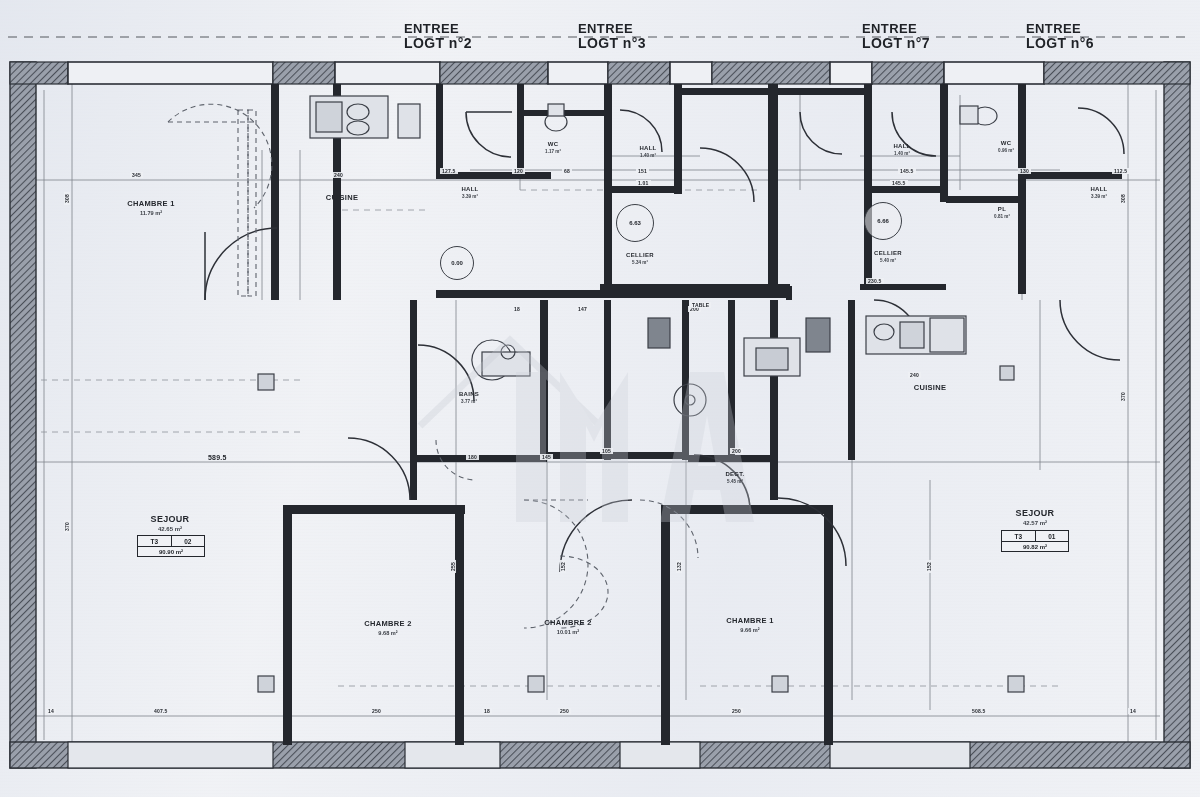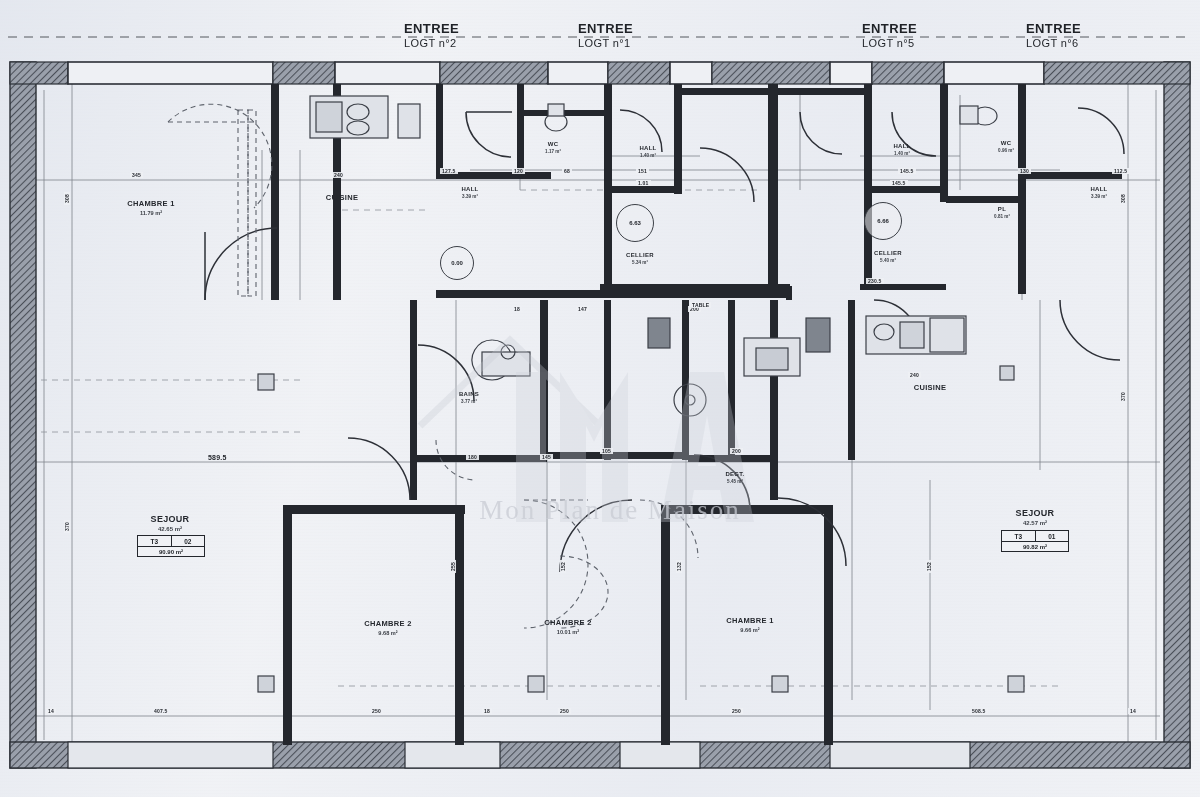--- a/index.html
+++ b/index.html
@@ -18,21 +18,21 @@
   }
   .lyr{position:absolute;inset:0;}
   svg{position:absolute;left:0;top:0;}
 
   
   .tx{position:absolute;color:#2b2f36;font-family:"Liberation Sans",sans-serif;white-space:nowrap;}
   .entree{
     font-size:13px;font-weight:bold;letter-spacing:.4px;color:#1f2227;
     text-align:left;line-height:14px;
   }
-  .entree small{display:block;font-size:11px;font-weight:normal;}
+  .entree small{display:block;font-size:14px;font-weight:bold;}
   .room{font-size:7.5px;font-weight:bold;letter-spacing:.3px;text-align:center;line-height:8.5px;color:#25282e;}
   .room .area{display:block;font-size:5.6px;font-weight:bold;letter-spacing:0;color:#3a3e45;}
   .room.big{font-size:9px;line-height:10px;}
   .room.big .area{font-size:6px;}
   .room.tiny{font-size:6px;line-height:7px;}
   .room.tiny .area{font-size:4.6px;}
   .dim{font-size:6px;font-weight:bold;color:#23262c;background:rgba(238,240,244,.92);padding:0 2px;letter-spacing:.2px;}
   .dim.v{writing-mode:vertical-rl;transform:rotate(180deg);padding:2px 0;}
   .dim.sm{font-size:5px;}
   .dim.lg{font-size:7px;}
@@ -276,35 +276,34 @@
   <svg id="wm" viewBox="0 0 404 290">
     <g fill="none" stroke="#c5c9d2" stroke-width="7">
       <path d="M22,150 L112,64 L202,150"></path>
     </g>
     <g fill="#ccd0d8">
       <rect x="118" y="96" width="30" height="150"></rect>
       <path d="M162,246 L162,96 L196,150 L230,96 L230,246 L204,246 L204,150 L196,166 L188,150 L188,246 Z"></path>
       <path d="M262,246 L292,96 L326,96 L356,246 L328,246 L322,214 L296,214 L290,246 Z M300,190 L318,190 L309,140 Z"></path>
     </g>
   </svg>
-  <div id="wmtxt">Mon Plan de Maison</div>
 
   <div class="lyr">
 
     <div class="tx entree" style="left:404px;top:22px;width:120px;">
       <span>ENTREE</span>
       <small>LOGT n°2</small>
     </div>
     <div class="tx entree" style="left:578px;top:22px;width:120px;">
       <span>ENTREE</span>
-      <small>LOGT n°1</small>
+      <small>LOGT n°3</small>
     </div>
     <div class="tx entree" style="left:862px;top:22px;width:120px;">
       <span>ENTREE</span>
-      <small>LOGT n°5</small>
+      <small>LOGT n°7</small>
     </div>
     <div class="tx entree" style="left:1026px;top:22px;width:120px;">
       <span>ENTREE</span>
       <small>LOGT n°6</small>
     </div>
 
     <div class="tx room" style="left:96px;top:200px;width:110px;">
       <span>CHAMBRE 1</span>
       <span class="area">11.79 m²</span>
     </div>

